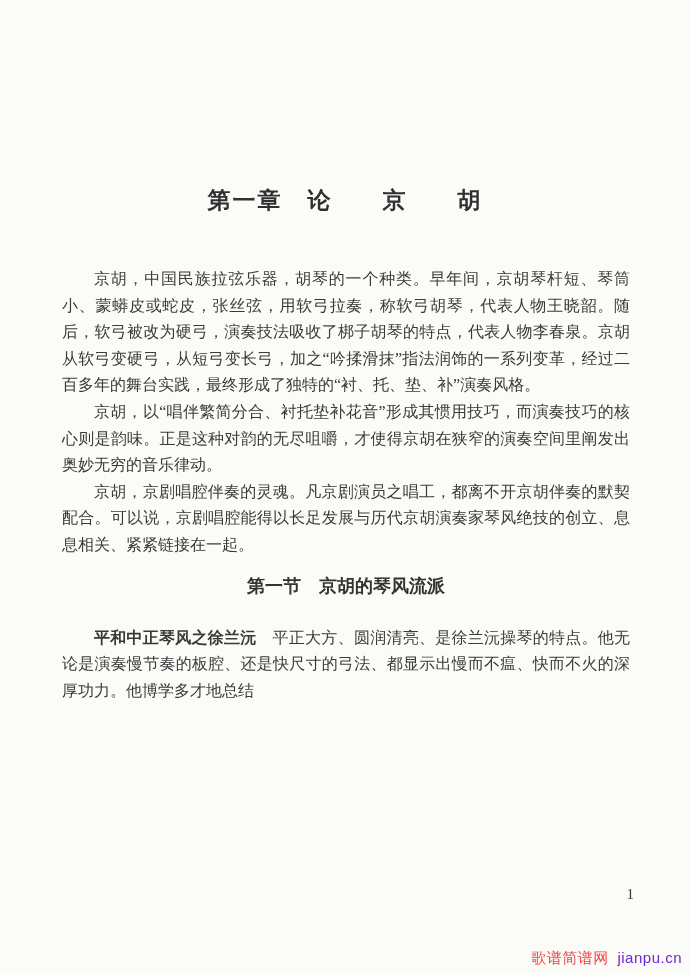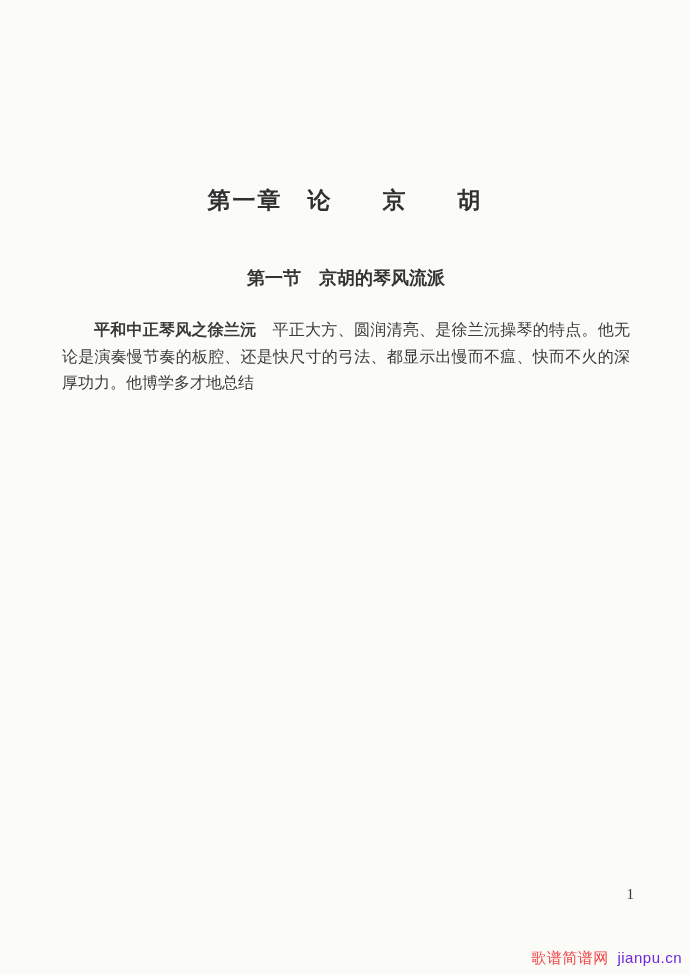--- a/index.html
+++ b/index.html
@@ -32,21 +32,21 @@
     width: 568px;
     font-size: 16px;
     line-height: 26.6px;
     text-align: justify;
   }
   .body-text p {
     margin: 0;
     text-indent: 2em;
   }
   .section-title {
-    margin: 30px 0 27px 0;
+    margin: 15px 0 27px 0;
     height: 24px;
     text-align: center;
     font-size: 18px;
     font-weight: bold;
     line-height: 24px;
     white-space: pre;
     color: #333333;
   }
   .para-lead {
     font-weight: bold;
@@ -72,20 +72,23 @@
   .watermark .site-url  { color: #6d28d9; margin-left: 4px; }
 </style>
 </head>
 <body>
 
 <div class="page">
 
   <h1 class="chapter-title">第一章　论　　京　　胡</h1>
 
   <div class="body-text">
+    <p>京胡，中国民族拉弦乐器，胡琴的一个种类。早年间，京胡琴杆短、琴筒小、蒙蟒皮或蛇皮，张丝弦，用软弓拉奏，称软弓胡琴，代表人物王晓韶。随后，软弓被改为硬弓，演奏技法吸收了梆子胡琴的特点，代表人物李春泉。京胡从软弓变硬弓，从短弓变长弓，加之“吟揉滑抹”指法润饰的一系列变革，经过二百多年的舞台实践，最终形成了独特的“衬、托、垫、补”演奏风格。</p>
+    <p>京胡，以“唱伴繁简分合、衬托垫补花音”形成其惯用技巧，而演奏技巧的核心则是韵味。正是这种对韵的无尽咀嚼，才使得京胡在狭窄的演奏空间里阐发出奥妙无穷的音乐律动。</p>
+    <p>京胡，京剧唱腔伴奏的灵魂。凡京剧演员之唱工，都离不开京胡伴奏的默契配合。可以说，京剧唱腔能得以长足发展与历代京胡演奏家琴风绝技的创立、息息相关、紧紧链接在一起。</p>
 
     <h2 class="section-title">第一节　京胡的琴风流派</h2>
 
     <p>
       <span class="para-lead">平和中正琴风之徐兰沅</span><span>平正大方、圆润清亮、是徐兰沅操琴的特点。他无论是演奏慢节奏的板腔、还是快尺寸的弓法、都显示出慢而不瘟、快而不火的深厚功力。他博学多才地总结</span>
     </p>
   </div>
 
   <div class="page-number">1</div>
 

